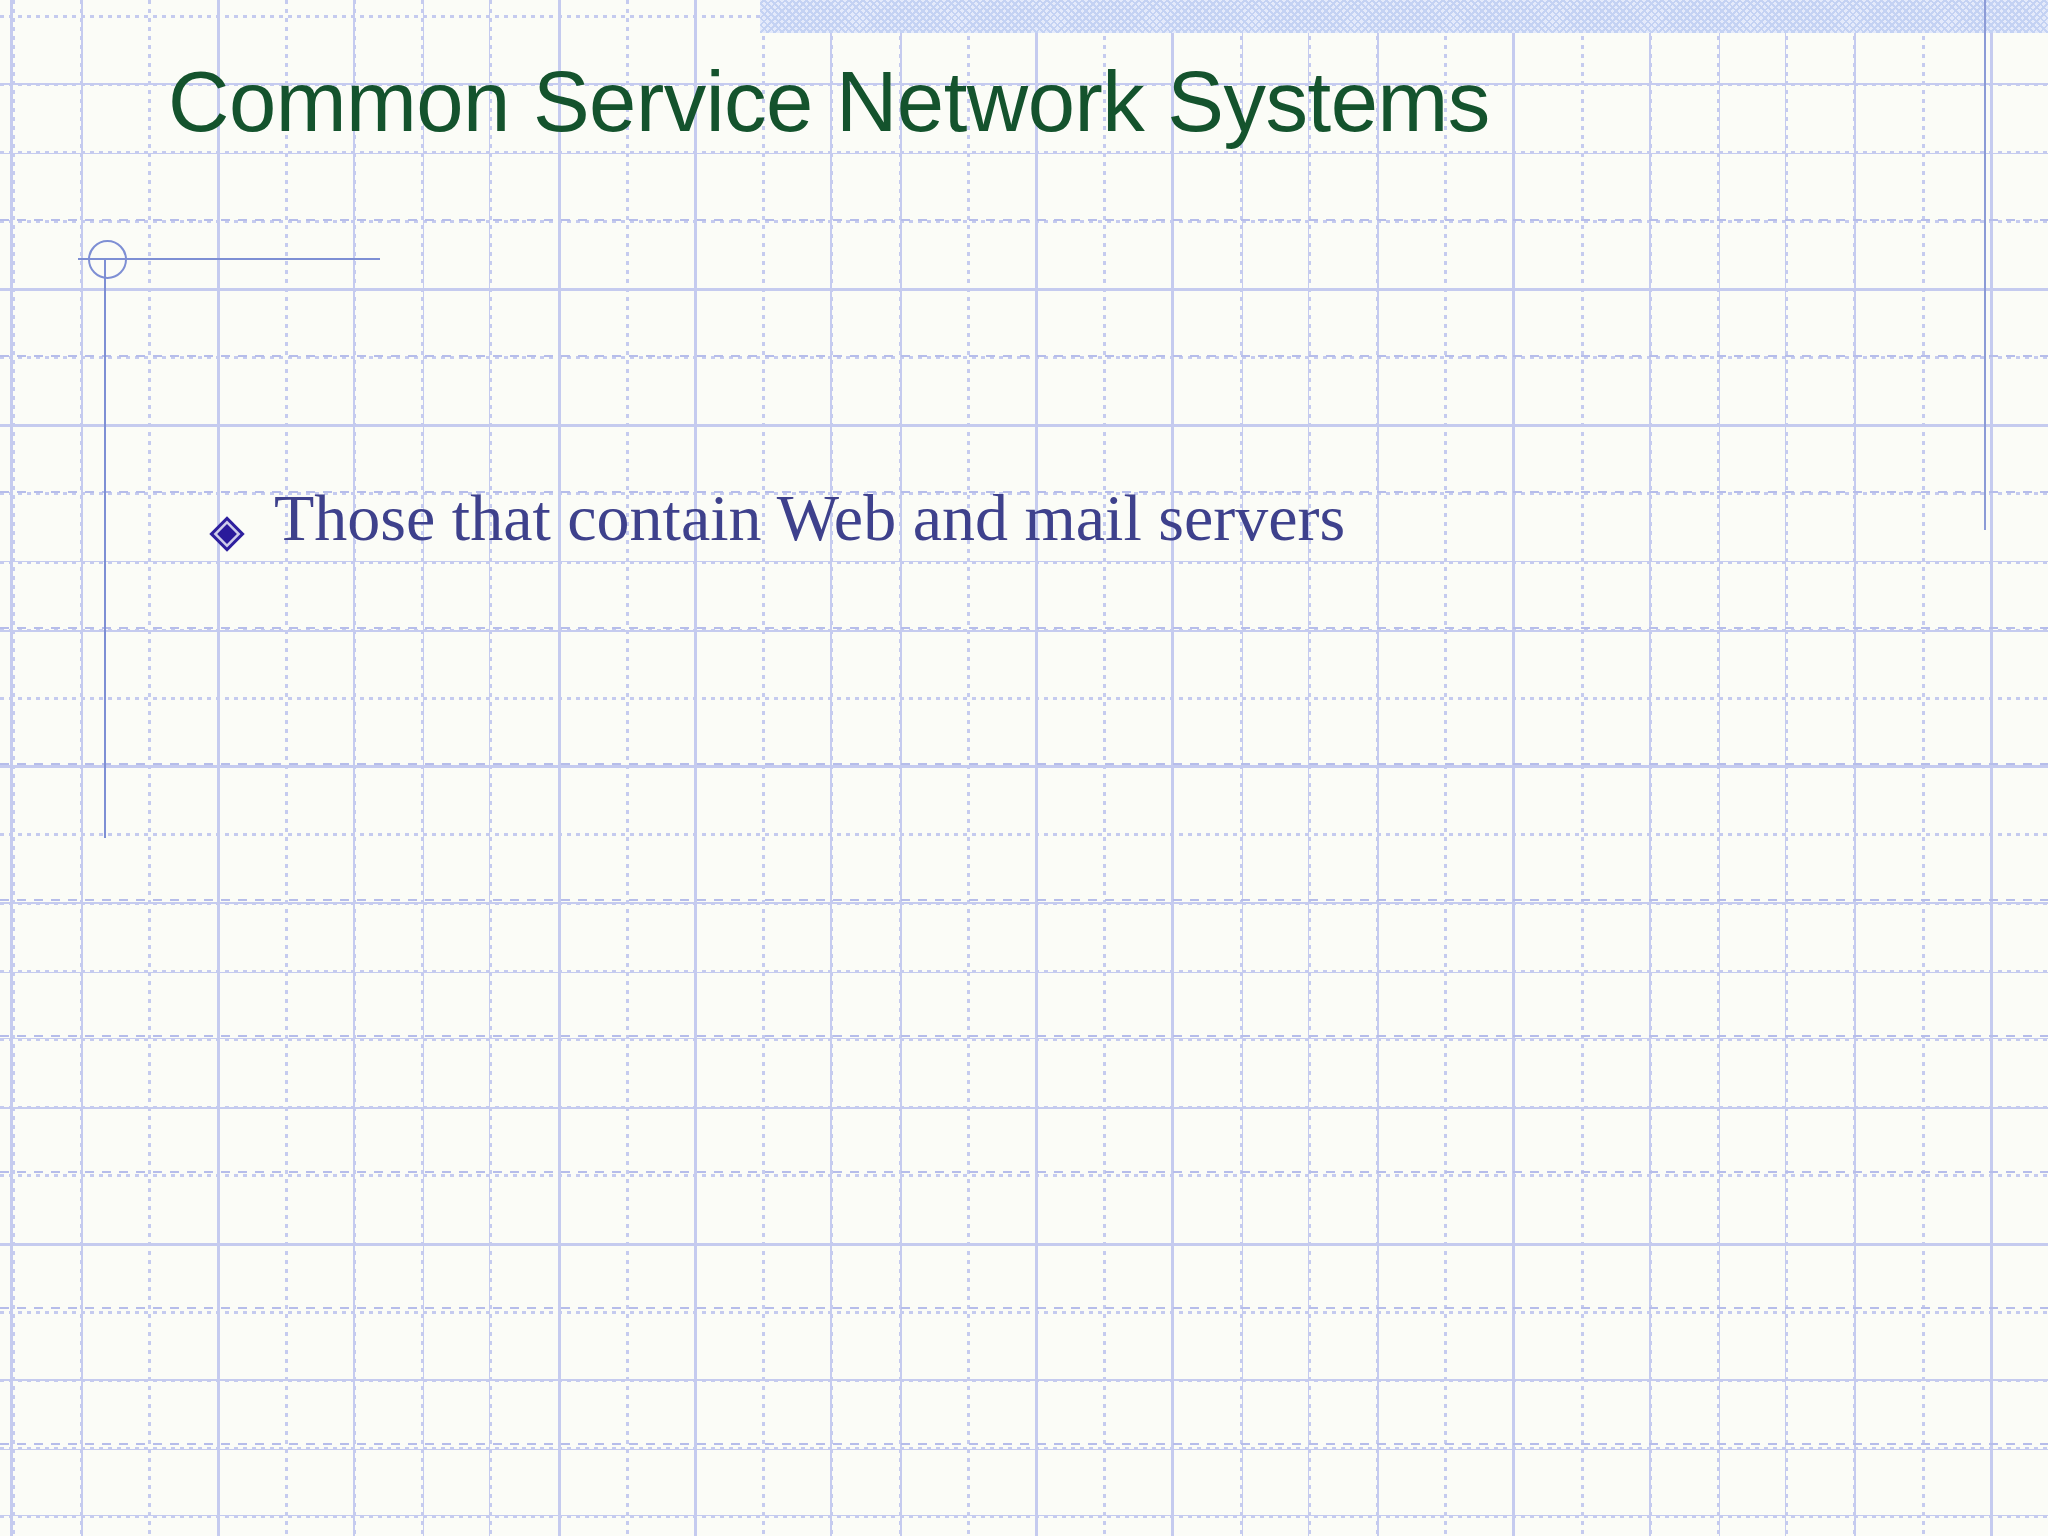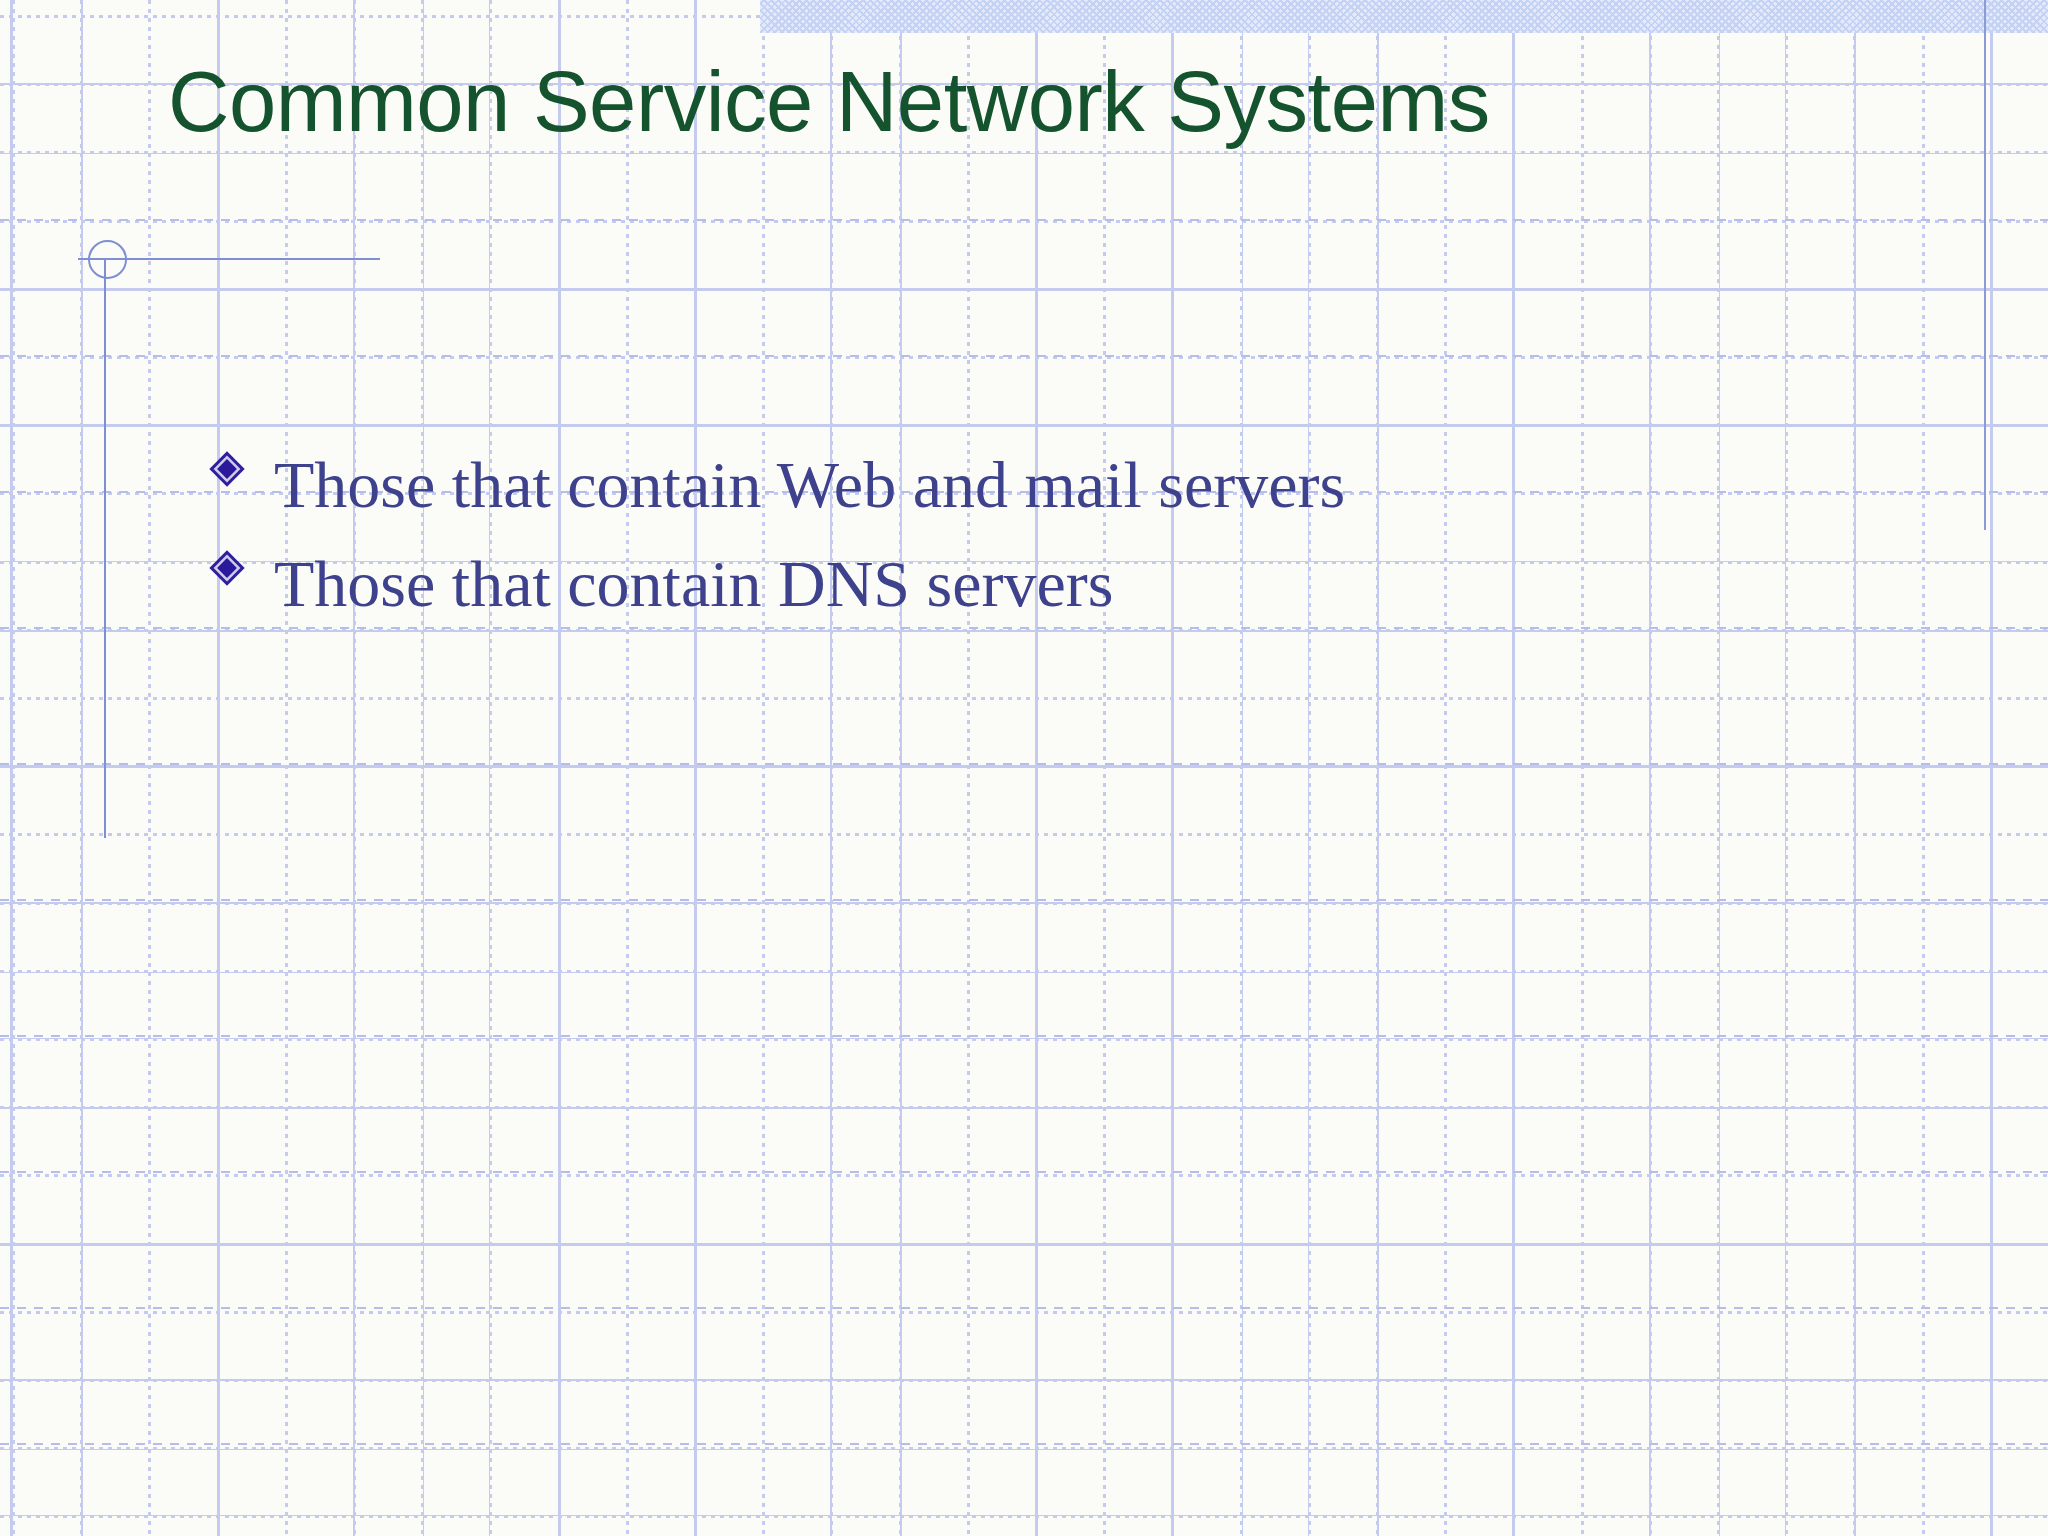--- a/index.html
+++ b/index.html
@@ -140,21 +140,21 @@
     position: absolute;
     left: 210px;
     top: 452px;
     width: 1720px;
     list-style: none;
     margin: 0;
     padding: 0;
   }
   .bullet-row {
     display: flex;
-    align-items: flex-start;
+    align-items: flex-end;
     height: 99px;
   }
   .bullet-marker {
     position: relative;
     flex: 0 0 auto;
     width: 34px;
     height: 34px;
     margin-right: 30px;
   }
   .bullet-marker .d-outer,
@@ -216,25 +216,17 @@
 
     <li class="bullet-row">
       <span class="bullet-marker">
         <span class="d-outer"></span>
           <span class="d-mid"></span>
           <span class="d-inner"></span>
       </span>
       <span class="bullet-text">Those that contain Web and mail servers</span>
     </li>
 
-    <li class="bullet-row">
-      <span class="bullet-marker">
-        <span class="d-outer"></span>
-          <span class="d-mid"></span>
-          <span class="d-inner"></span>
-      </span>
-      <span class="bullet-text">Those that contain DNS servers</span>
-    </li>
 
 
   </ul>
 
 </div>
 
 </body></html>

